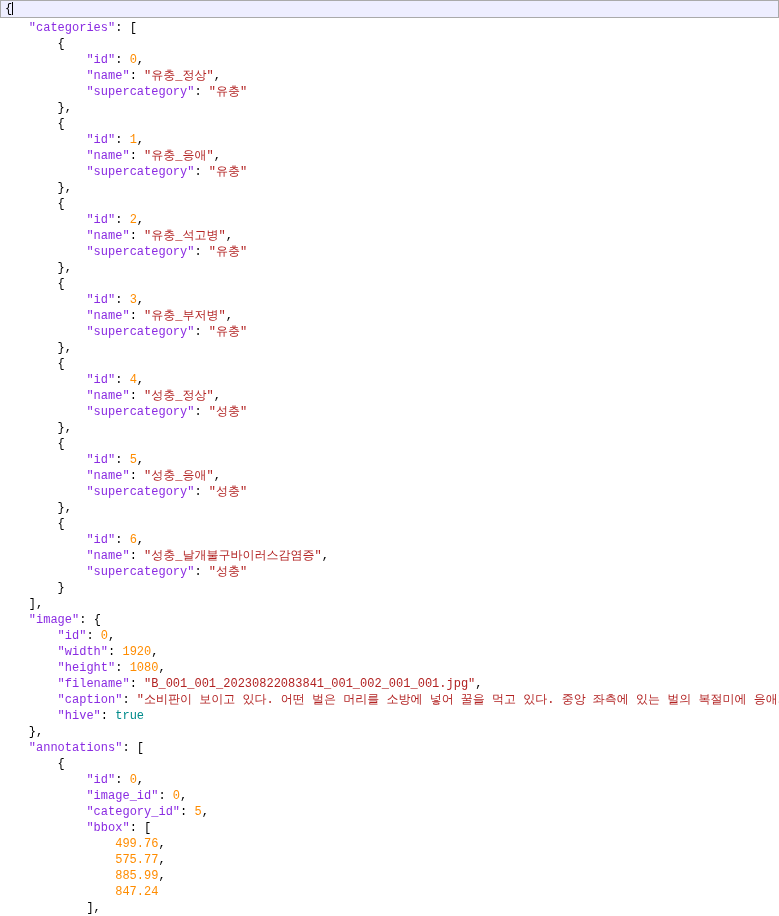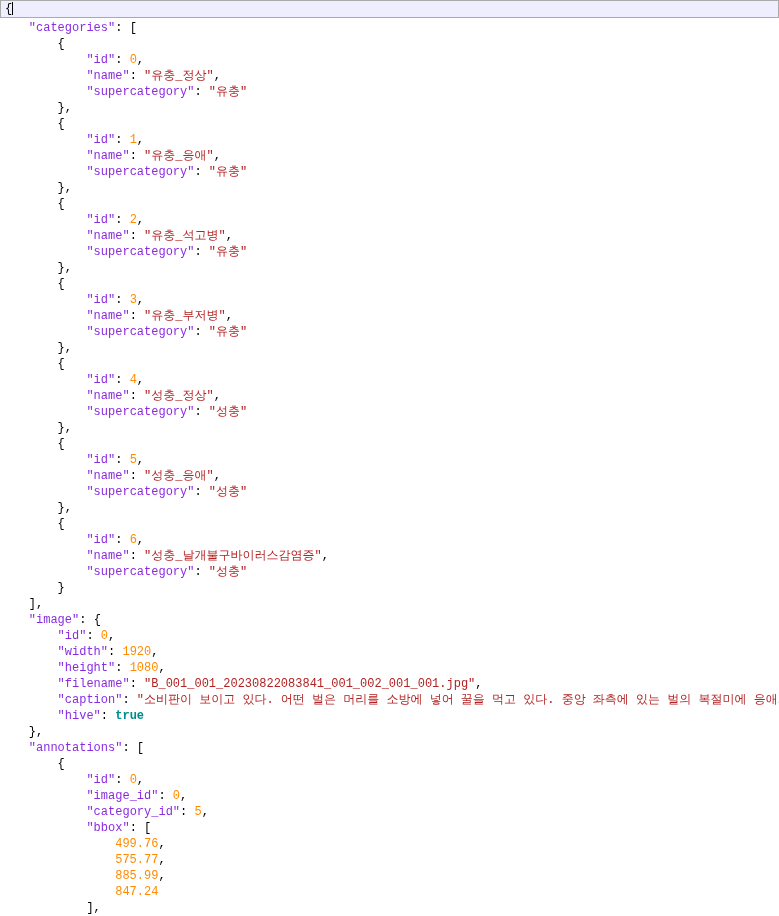--- a/index.html
+++ b/index.html
@@ -28,21 +28,21 @@
     background: #fff;
     padding: 2px 0 2px 0;
     line-height: 16px;
     white-space: pre;
   }
   .ln { display: block; }
   .p  { color: #000; }         
   .k  { color: #8a2be2; }      
   .s  { color: #b22222; }      
   .n  { color: #ff8c00; }      
-  .t  { color: #008b8b; font-weight: bold; } 
+  .t  { color: #008b8b; font-weight: normal; } 
 </style>
 </head>
 <body>
 
 <div class="topbar">
   <span class="p">{</span><span class="cursor"></span>
 </div>
 
 <div class="code" id="code"><span class="ln">    <span class="k">"categories"</span><span class="p">: [</span></span><span class="ln">        <span class="p">{</span></span><span class="ln">            <span class="k">"id"</span><span class="p">: </span><span class="n">0</span><span class="p">,</span></span><span class="ln">            <span class="k">"name"</span><span class="p">: </span><span class="s">"유충_정상"</span><span class="p">,</span></span><span class="ln">            <span class="k">"supercategory"</span><span class="p">: </span><span class="s">"유충"</span></span><span class="ln">        <span class="p">},</span></span><span class="ln">        <span class="p">{</span></span><span class="ln">            <span class="k">"id"</span><span class="p">: </span><span class="n">1</span><span class="p">,</span></span><span class="ln">            <span class="k">"name"</span><span class="p">: </span><span class="s">"유충_응애"</span><span class="p">,</span></span><span class="ln">            <span class="k">"supercategory"</span><span class="p">: </span><span class="s">"유충"</span></span><span class="ln">        <span class="p">},</span></span><span class="ln">        <span class="p">{</span></span><span class="ln">            <span class="k">"id"</span><span class="p">: </span><span class="n">2</span><span class="p">,</span></span><span class="ln">            <span class="k">"name"</span><span class="p">: </span><span class="s">"유충_석고병"</span><span class="p">,</span></span><span class="ln">            <span class="k">"supercategory"</span><span class="p">: </span><span class="s">"유충"</span></span><span class="ln">        <span class="p">},</span></span><span class="ln">        <span class="p">{</span></span><span class="ln">            <span class="k">"id"</span><span class="p">: </span><span class="n">3</span><span class="p">,</span></span><span class="ln">            <span class="k">"name"</span><span class="p">: </span><span class="s">"유충_부저병"</span><span class="p">,</span></span><span class="ln">            <span class="k">"supercategory"</span><span class="p">: </span><span class="s">"유충"</span></span><span class="ln">        <span class="p">},</span></span><span class="ln">        <span class="p">{</span></span><span class="ln">            <span class="k">"id"</span><span class="p">: </span><span class="n">4</span><span class="p">,</span></span><span class="ln">            <span class="k">"name"</span><span class="p">: </span><span class="s">"성충_정상"</span><span class="p">,</span></span><span class="ln">            <span class="k">"supercategory"</span><span class="p">: </span><span class="s">"성충"</span></span><span class="ln">        <span class="p">},</span></span><span class="ln">        <span class="p">{</span></span><span class="ln">            <span class="k">"id"</span><span class="p">: </span><span class="n">5</span><span class="p">,</span></span><span class="ln">            <span class="k">"name"</span><span class="p">: </span><span class="s">"성충_응애"</span><span class="p">,</span></span><span class="ln">            <span class="k">"supercategory"</span><span class="p">: </span><span class="s">"성충"</span></span><span class="ln">        <span class="p">},</span></span><span class="ln">        <span class="p">{</span></span><span class="ln">            <span class="k">"id"</span><span class="p">: </span><span class="n">6</span><span class="p">,</span></span><span class="ln">            <span class="k">"name"</span><span class="p">: </span><span class="s">"성충_날개불구바이러스감염증"</span><span class="p">,</span></span><span class="ln">            <span class="k">"supercategory"</span><span class="p">: </span><span class="s">"성충"</span></span><span class="ln">        <span class="p">}</span></span><span class="ln">    <span class="p">],</span></span><span class="ln">    <span class="k">"image"</span><span class="p">: {</span></span><span class="ln">        <span class="k">"id"</span><span class="p">: </span><span class="n">0</span><span class="p">,</span></span><span class="ln">        <span class="k">"width"</span><span class="p">: </span><span class="n">1920</span><span class="p">,</span></span><span class="ln">        <span class="k">"height"</span><span class="p">: </span><span class="n">1080</span><span class="p">,</span></span><span class="ln">        <span class="k">"filename"</span><span class="p">: </span><span class="s">"B_001_001_20230822083841_001_002_001_001.jpg"</span><span class="p">,</span></span><span class="ln">        <span class="k">"caption"</span><span class="p">: </span><span class="s">"소비판이 보이고 있다. 어떤 벌은 머리를 소방에 넣어 꿀을 먹고 있다. 중앙 좌측에 있는 벌의 복절미에 응애가 붙어 있다. "</span></span><span class="ln">        <span class="k">"hive"</span><span class="p">: </span><span class="t">true</span></span><span class="ln">    <span class="p">},</span></span><span class="ln">    <span class="k">"annotations"</span><span class="p">: [</span></span><span class="ln">        <span class="p">{</span></span><span class="ln">            <span class="k">"id"</span><span class="p">: </span><span class="n">0</span><span class="p">,</span></span><span class="ln">            <span class="k">"image_id"</span><span class="p">: </span><span class="n">0</span><span class="p">,</span></span><span class="ln">            <span class="k">"category_id"</span><span class="p">: </span><span class="n">5</span><span class="p">,</span></span><span class="ln">            <span class="k">"bbox"</span><span class="p">: [</span></span><span class="ln">                <span class="n">499.76</span><span class="p">,</span></span><span class="ln">                <span class="n">575.77</span><span class="p">,</span></span><span class="ln">                <span class="n">885.99</span><span class="p">,</span></span><span class="ln">                <span class="n">847.24</span></span><span class="ln">            <span class="p">],</span></span></div>
 

